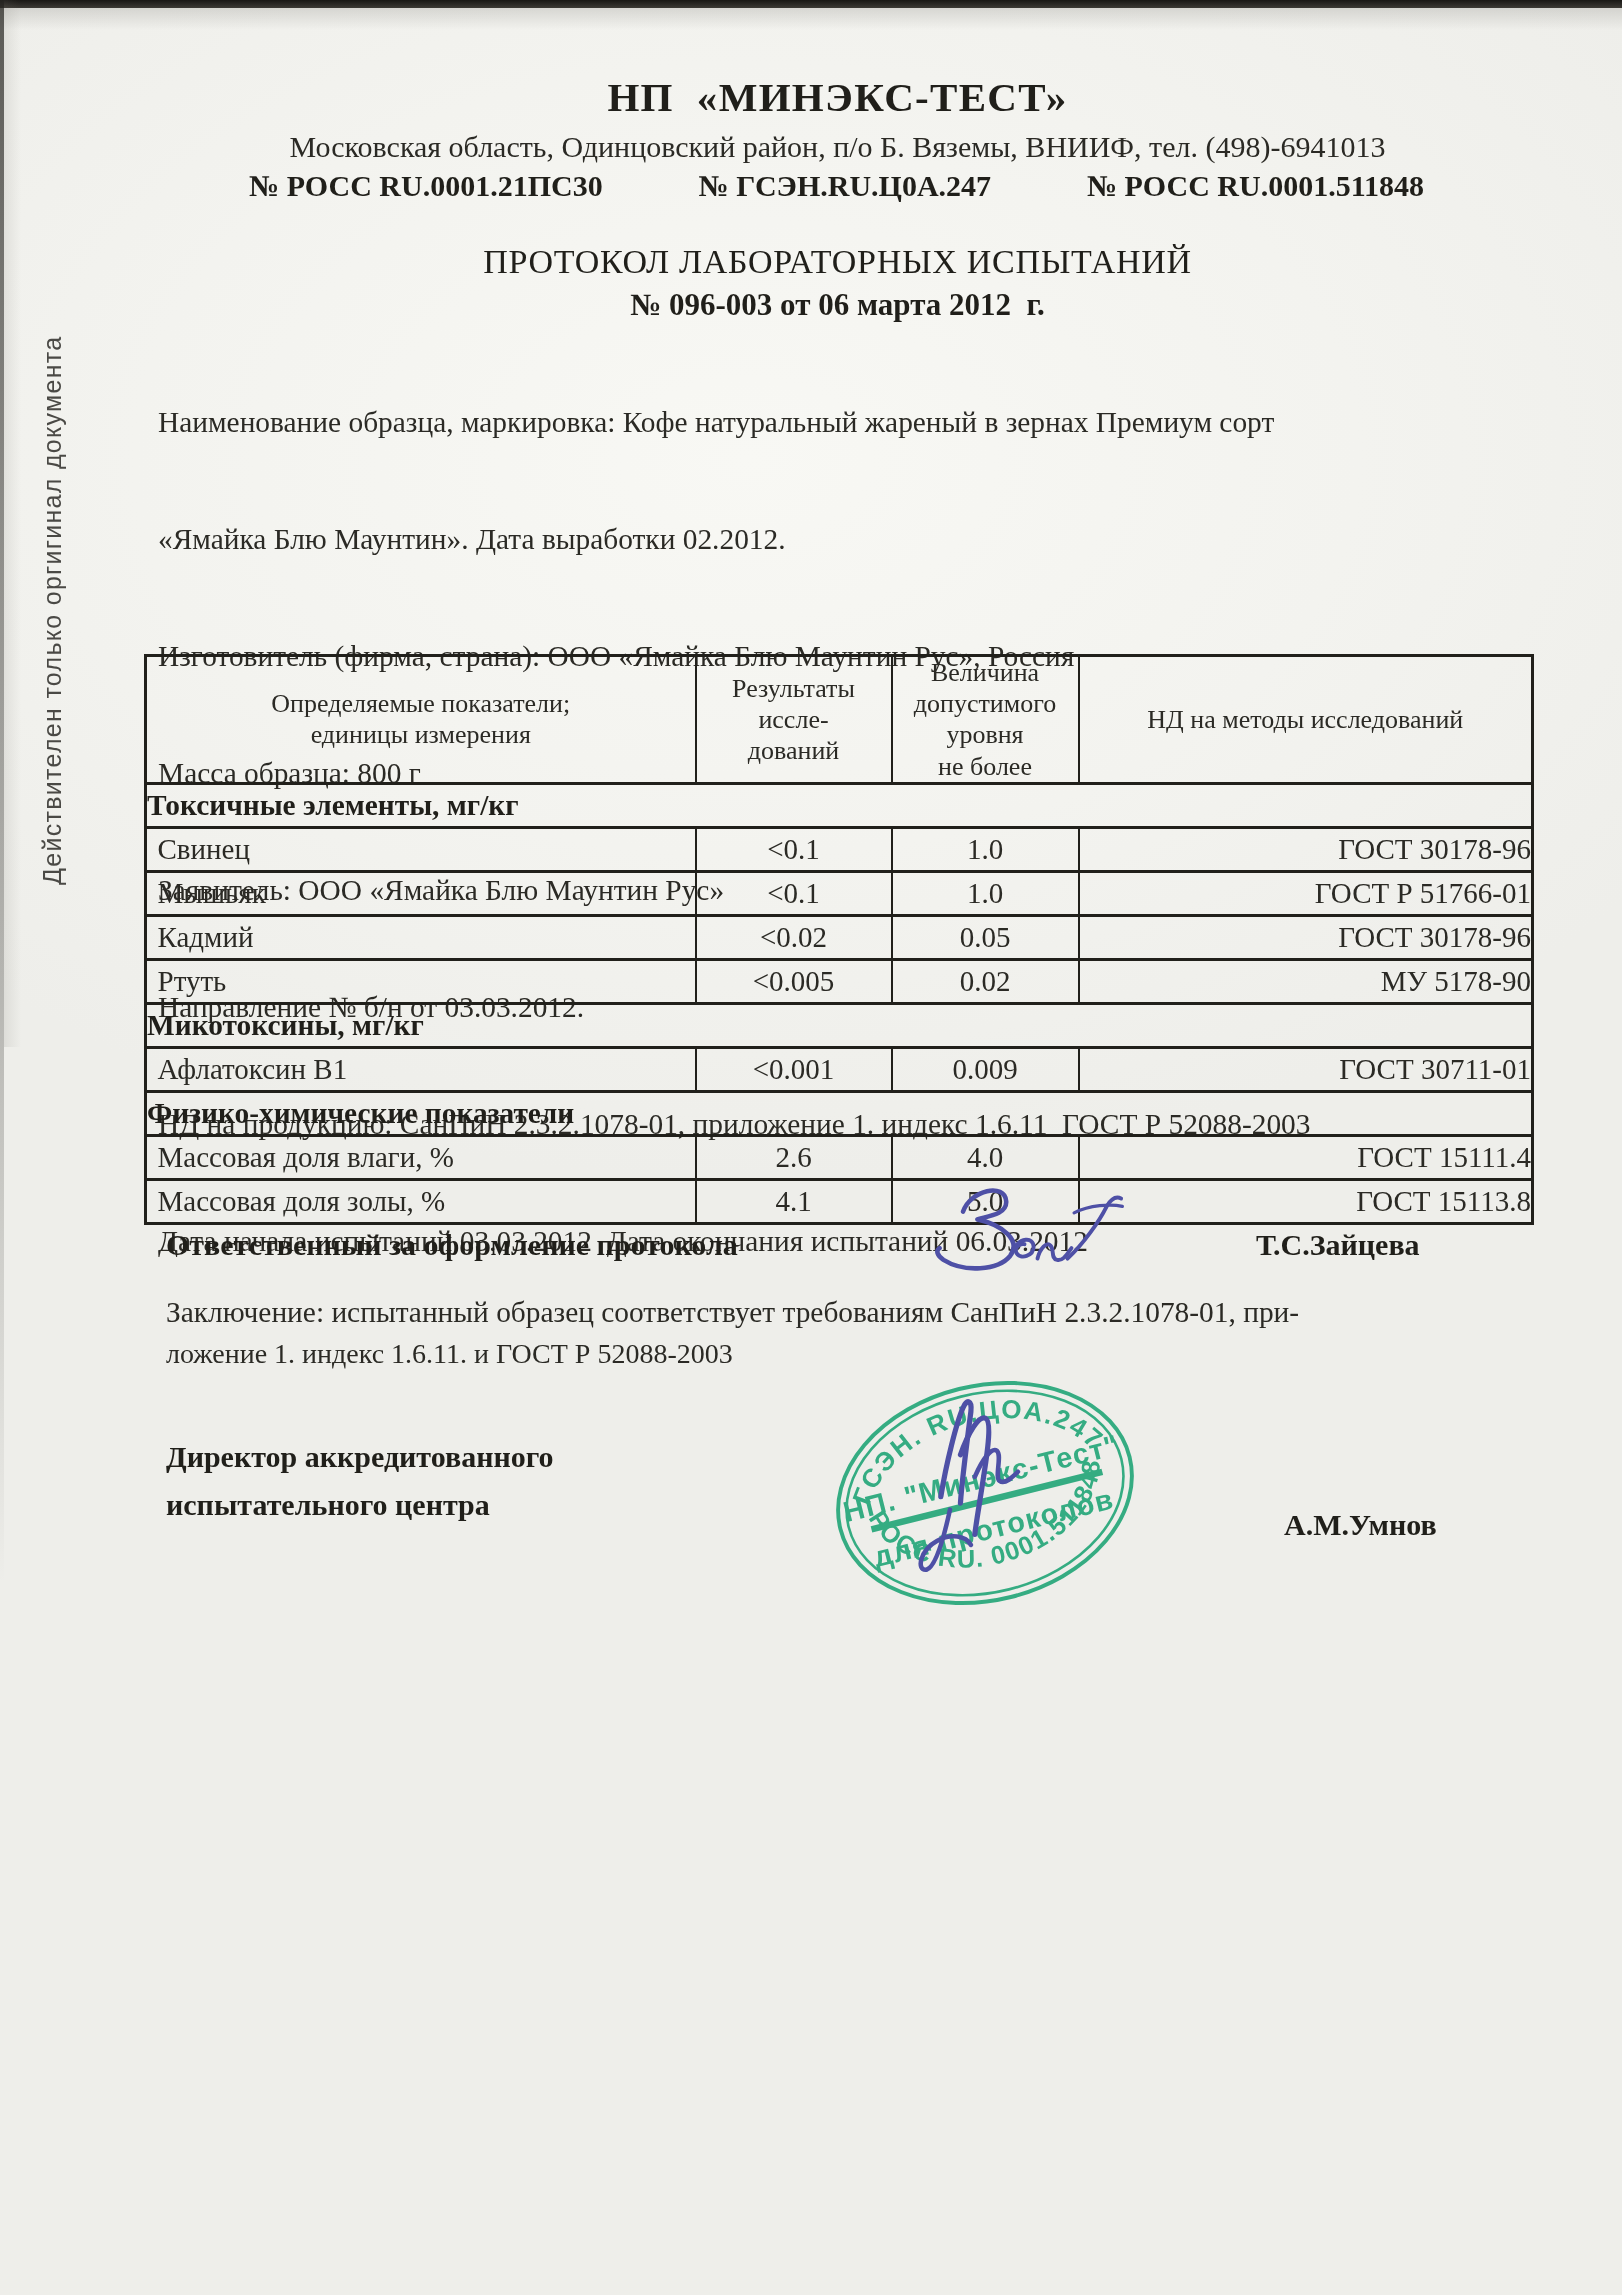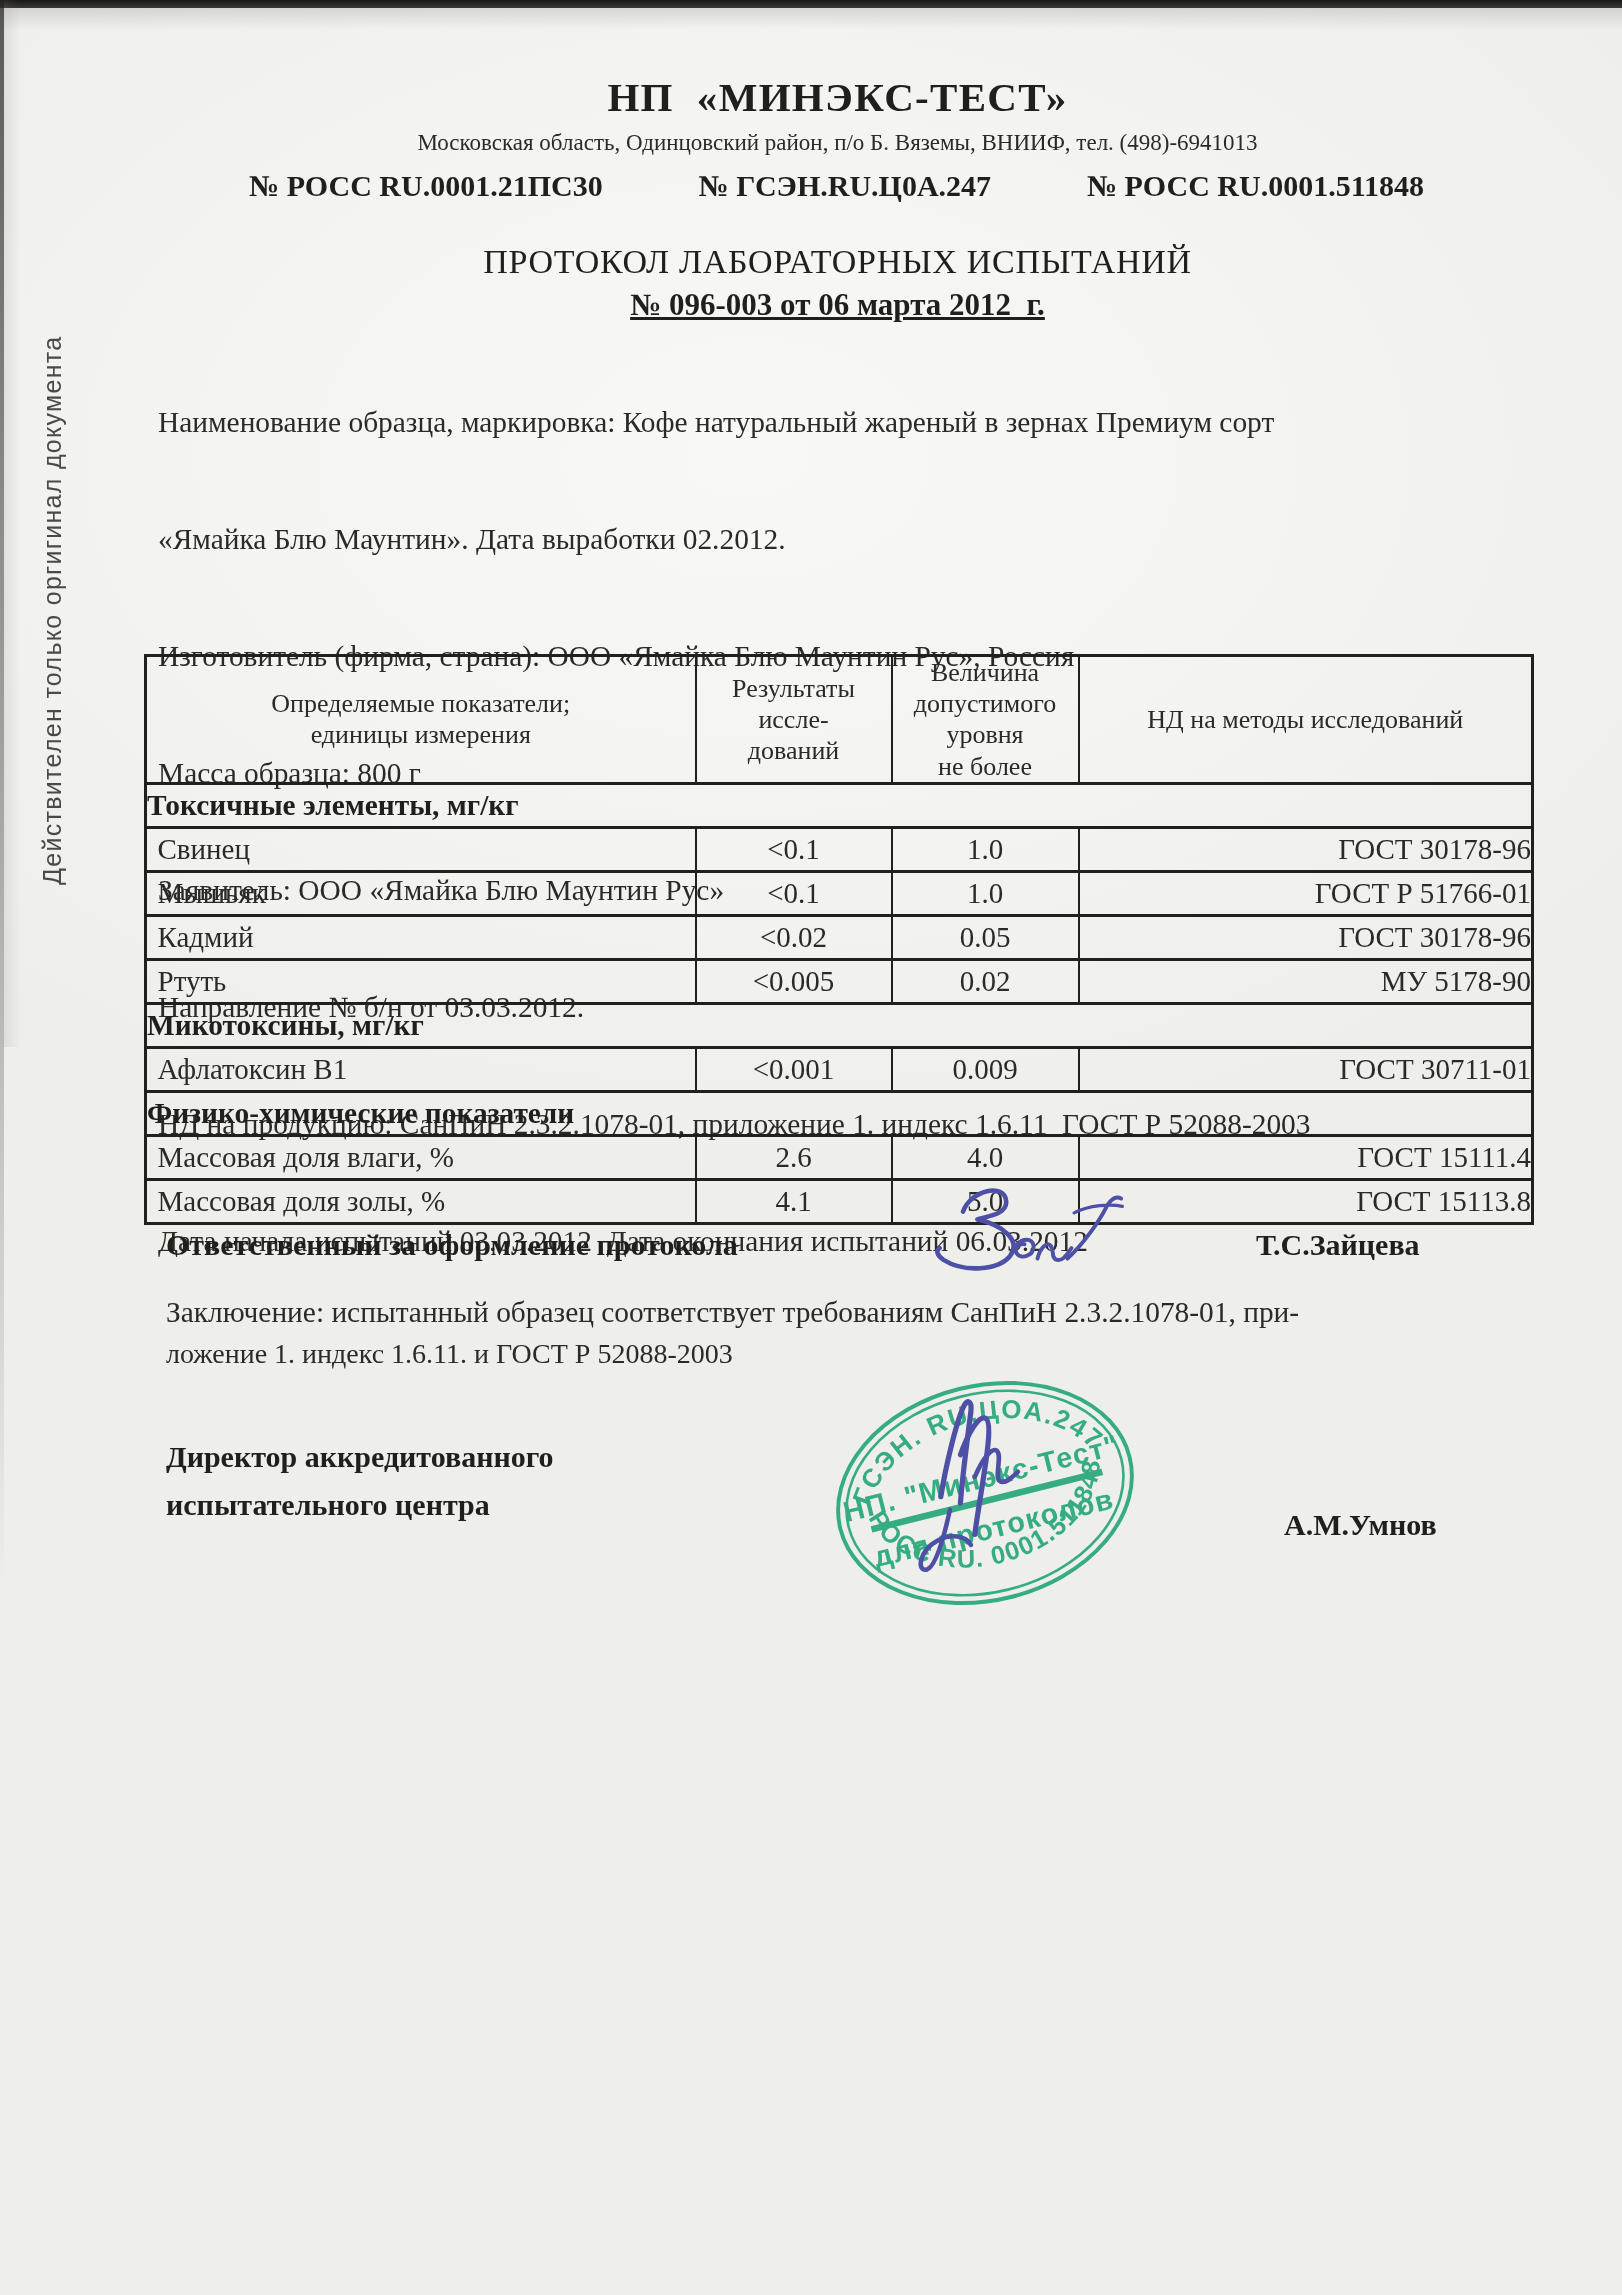--- a/index.html
+++ b/index.html
@@ -31,25 +31,25 @@
     background:linear-gradient(90deg,rgba(120,118,110,.14),rgba(120,118,110,0));}
 
   .side-note{
     position:absolute;left:38px;top:885px;transform:rotate(-90deg);transform-origin:0 0;
     font-family:"Liberation Sans","DejaVu Sans",sans-serif;
     font-size:25px;letter-spacing:1.3px;color:var(--side);white-space:pre;
   }
 
   .center-col{position:absolute;left:157px;width:1361px;text-align:center;white-space:pre-wrap;}
   .org-name{top:73px;font-size:41px;font-weight:bold;letter-spacing:1.3px;color:var(--ink-strong);}
-  .address{top:130px;font-size:23px;}
+  .address{top:130px;font-size:30px;}
   .reg-row{position:absolute;left:249px;top:169px;width:1175px;display:flex;
     justify-content:space-between;font-size:30px;font-weight:bold;color:var(--ink-strong);}
   .doc-title{top:243px;font-size:34px;font-weight:normal;letter-spacing:0.7px;color:var(--ink-strong);}
-  .doc-number{top:287px;font-size:31px;font-weight:bold;color:var(--ink-strong);text-decoration:underline;}
+  .doc-number{top:287px;font-size:31px;font-weight:bold;color:var(--ink-strong);}
 
   .details{position:absolute;left:158px;top:325px;width:1328px;font-size:29.4px;line-height:39px;white-space:pre-wrap;}
 
   .doc-table{position:absolute;left:144px;top:654px;width:1387px;
     border-collapse:collapse;table-layout:fixed;font-size:29px;color:var(--ink);}
   .doc-table th,.doc-table td{border:2px solid var(--border);border-top-width:3.3px;border-bottom-width:3.3px;padding:0;}
   .doc-table{border:3.3px solid var(--border);}
   .doc-table th{height:120px;font-weight:normal;font-size:26px;line-height:1.2;
     text-align:center;vertical-align:middle;white-space:pre-line;}
   .doc-table tbody td{height:41px;vertical-align:middle;}

